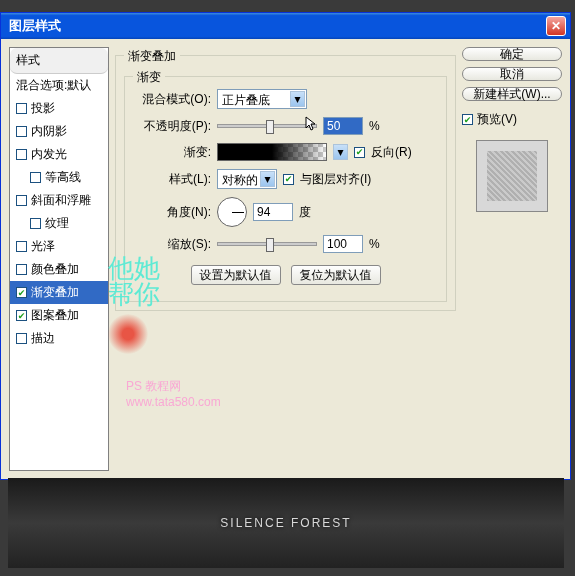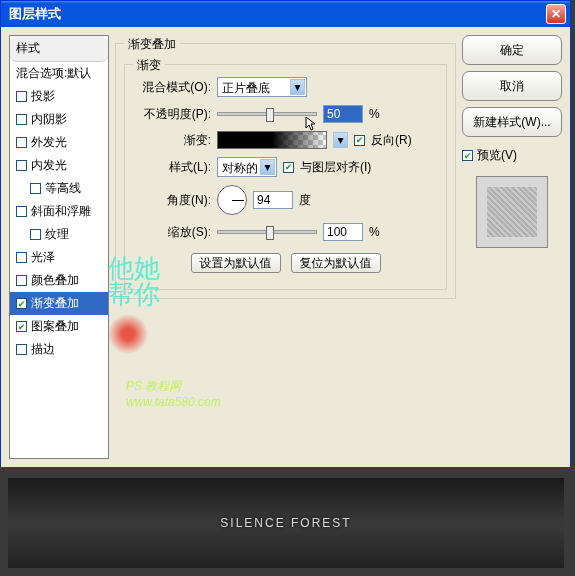--- a/index.html
+++ b/index.html
@@ -1,17 +1,17 @@
 <!DOCTYPE html>
 <html><head>
 <meta charset="utf-8">
 <style>
 * { box-sizing: border-box; margin: 0; padding: 0; font-family: "Microsoft YaHei", SimSun, sans-serif; font-size: 12px; }
 body { background: #3a3a3a; width: 575px; height: 576px; overflow: hidden; }
-.window { position: absolute; top: 0; left: 0; width: 571px; height: 468px; background: #ece9d8; border: 1px solid #0831d9; }
+.window { position: absolute; top: 12px; left: 0; width: 571px; height: 468px; background: #ece9d8; border: 1px solid #0831d9; }
 .titlebar { height: 26px; background: linear-gradient(to bottom, #3c8cde 0%, #0855dd 10%, #0855dd 90%, #0544b8 100%); display: flex; align-items: center; padding: 0 4px; color: white; font-weight: bold; }
 .titlebar-text { flex: 1; padding-left: 4px; font-size: 13px; }
 .close-btn { width: 20px; height: 20px; background: linear-gradient(to bottom, #f5a7a0, #d03524); border: 1px solid #fff; border-radius: 3px; color: white; display: flex; align-items: center; justify-content: center; font-weight: bold; cursor: pointer; }
 .content { display: flex; padding: 8px; gap: 6px; height: calc(100% - 26px); }
 .styles-panel { width: 100px; border: 1px solid #808080; background: white; }
 .styles-header { padding: 4px 6px; border-bottom: 1px solid #ccc; background: #f0f0f0; border-radius: 7px; }
 .style-item { padding: 3px 6px; display: flex; align-items: center; gap: 4px; cursor: pointer; }
 .style-item.indent { padding-left: 20px; }
 .style-item.selected { background: #316ac5; color: white; }
 .cb { width: 11px; height: 11px; border: 1px solid #1c5180; background: white; display: inline-flex; align-items: center; justify-content: center; font-size: 9px; color: #21a121; }
@@ -25,26 +25,26 @@
 .select-arrow { position: absolute; right: 1px; top: 1px; width: 15px; height: 16px; background: linear-gradient(#c8e0f8,#9cc5ee); border: 1px solid #abc3db; display: flex; align-items: center; justify-content: center; }
 .slider { width: 100px; height: 4px; background: #ccc; border: 1px solid #999; position: relative; }
 .slider-thumb { position: absolute; top: -5px; width: 8px; height: 14px; background: #eee; border: 1px solid #666; }
 .ninput { width: 40px; height: 18px; border: 1px solid #7f9db9; background: white; padding: 1px 3px; }
 .ninput.sel { background: #316ac5; color: white; }
 .gradient-swatch { width: 110px; height: 18px; border: 1px solid #666; background: linear-gradient(to right, #000 0%, #000 50%, rgba(0,0,0,0) 100%), repeating-conic-gradient(#ccc 0% 25%, #fff 0% 50%) 0/10px 10px; }
 .angle-dial { width: 30px; height: 30px; border: 1px solid #666; border-radius: 50%; background: white; position: relative; }
 .angle-dial::after { content: ''; position: absolute; top: 14px; left: 14px; width: 12px; height: 1px; background: #000; transform-origin: left; transform: rotate(0deg); }
 .btn { height: 20px; padding: 0 8px; border: 1px solid #888; background: linear-gradient(#fefefe,#e8e8e0); border-radius: 3px; cursor: pointer; display: inline-flex; align-items: center; }
 .right-panel { width: 100px; display: flex; flex-direction: column; gap: 6px; }
-.right-btn { border: 1px solid #888; background: linear-gradient(#fefefe,#e8e8e0); border-radius: 7px; height: 30px; display: flex; align-items: center; justify-content: center; cursor: pointer; }
+.right-btn { border: 1px solid #888; background: linear-gradient(#fefefe,#e8e8e0); border-radius: 7px; height: 14px; display: flex; align-items: center; justify-content: center; cursor: pointer; }
 .preview-box { width: 72px; height: 72px; border: 1px solid #888; background: #d8d8d8; margin: 6px auto; display:flex; align-items:center; justify-content:center; }
 .preview-tex { width: 50px; height: 50px; background: repeating-linear-gradient(45deg,#b0b0b0,#b0b0b0 2px,#cacaca 2px,#cacaca 4px); }
 .watermark { position: absolute; left: 108px; top: 256px; width: 60px; height: 110px; pointer-events: none; color: #5eead4; font-family: "KaiTi", serif; font-size: 26px; line-height: 1; }
 .watermark .red { width: 40px; height: 40px; background: radial-gradient(ellipse,#e85545 20%,rgba(232,85,69,0) 72%); border-radius: 50%; margin-top: 6px; }
-.wm-text { position: absolute; left: 126px; top: 378px; color: #bef264; font-style: italic; font-size: 13px; pointer-events: none; }
+.wm-text { position: absolute; left: 126px; top: 378px; color: #f9a8d4; font-size: 13px; pointer-events: none; }
 .cursor { position: absolute; left: 305px; top: 116px; width: 16px; height: 16px; pointer-events: none; }
 .banner { position: absolute; top: 478px; left: 8px; width: 556px; height: 90px; background: linear-gradient(#1a1a1a,#3a3a3a,#222); display: flex; align-items: center; justify-content: center; color: #d8d8d8; font-family: Impact, sans-serif; font-size: 52px; letter-spacing: 2px; text-shadow: 0 0 4px #000; }
 </style>
 </head>
 <body>
 
 <div class="window">
   <div class="titlebar">
     <span class="titlebar-text">图层样式</span>
     <div class="close-btn">
@@ -61,24 +61,20 @@
           <div class="style-item">
             <span class="cb"></span>
             <span>投影</span>
           </div>
           <div class="style-item">
             <span class="cb"></span>
             <span>内阴影</span>
           </div>
           <div class="style-item">
             <span class="cb"></span>
-            <span>外发光</span>
-          </div>
-          <div class="style-item">
-            <span class="cb"></span>
             <span>内发光</span>
           </div>
           <div class="style-item indent">
             <span class="cb"></span>
             <span>等高线</span>
           </div>
           <div class="style-item">
             <span class="cb"></span>
             <span>斜面和浮雕</span>
           </div>

